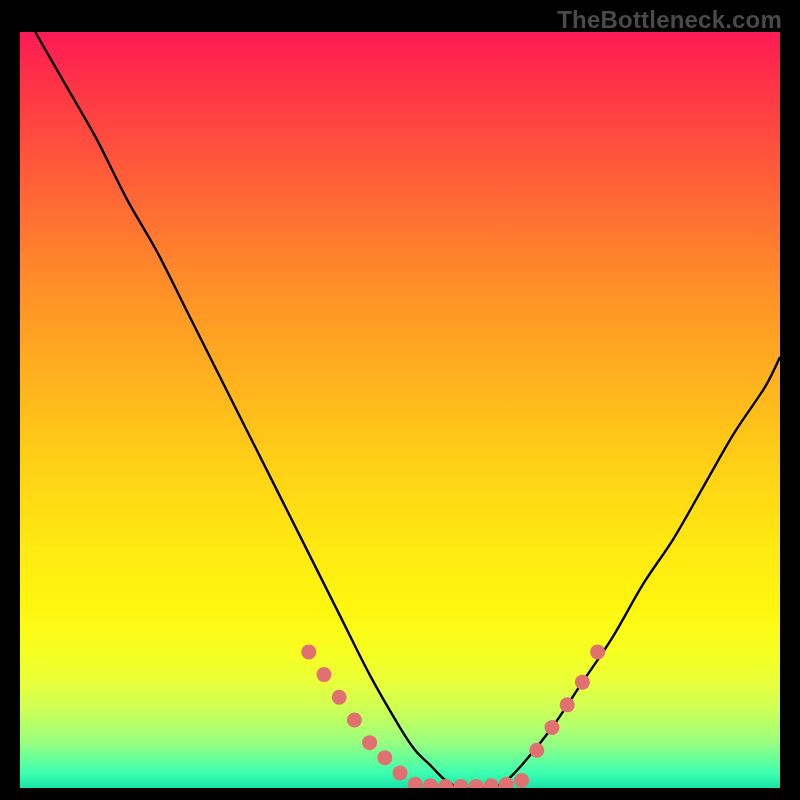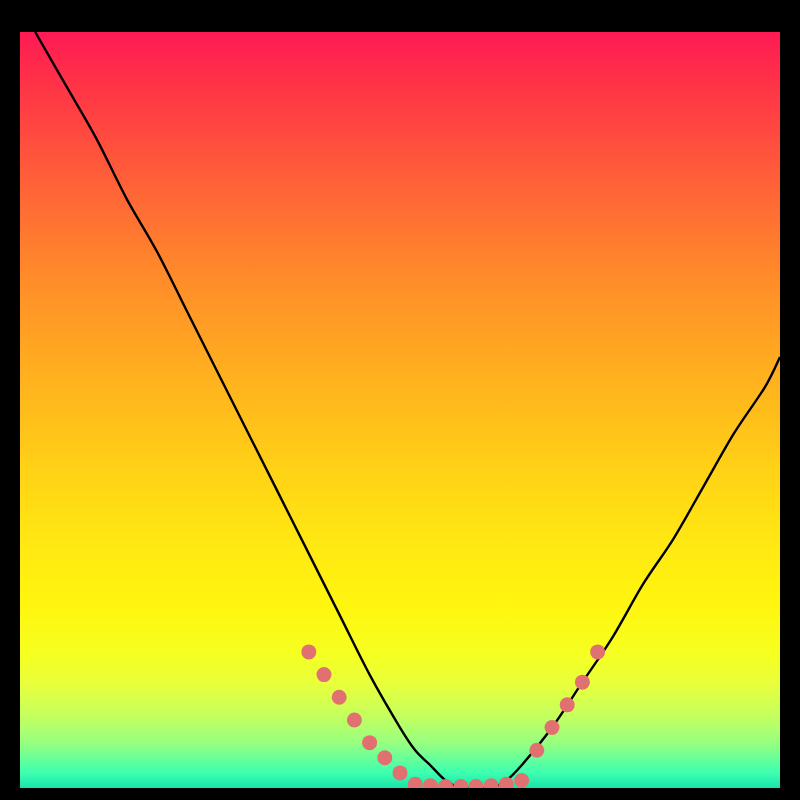--- a/index.html
+++ b/index.html
@@ -59,20 +59,21 @@
     top: 0;
     width: 760px;
     height: 756px;
   }
 </style>
 </head>
 <body>
 
 <div class="frame">
 
+  <div class="watermark">TheBottleneck.com</div>
 
   <div class="plot">
     <svg class="curve" viewBox="0 0 760 756" preserveAspectRatio="none">
 
       <path d="M 15.200000000000001 0 C 20.266666666666666 8.819999999999993, 35.46666666666667 35.27999999999996, 45.6 52.91999999999996 C 55.733333333333334 70.55999999999996, 65.86666666666666 86.94000000000004, 76 105.84000000000003 C 86.13333333333334 124.74000000000002, 96.26666666666668 147.41999999999993, 106.4 166.31999999999994 C 116.53333333333333 185.21999999999994, 126.66666666666666 200.34, 136.79999999999998 219.24 C 146.9333333333333 238.14000000000001, 157.06666666666666 259.55999999999995, 167.2 279.71999999999997 C 177.33333333333331 299.88, 187.46666666666667 320.03999999999996, 197.6 340.2 C 207.73333333333332 360.36, 217.86666666666667 380.52, 228 400.68 C 238.13333333333333 420.84000000000003, 248.2666666666667 441, 258.40000000000003 461.15999999999997 C 268.53333333333336 481.31999999999994, 278.6666666666667 501.47999999999996, 288.8 521.64 C 298.93333333333334 541.8, 309.06666666666666 561.96, 319.2 582.12 C 329.3333333333333 602.28, 339.4666666666667 623.7, 349.6 642.6 C 359.73333333333335 661.5, 372.4 682.92, 380 695.52 C 387.6 708.12, 390.1333333333333 711.9000000000001, 395.2 718.2 C 400.26666666666665 724.5, 405.33333333333337 728.2800000000001, 410.40000000000003 733.32 C 415.4666666666667 738.36, 420.53333333333336 744.6600000000001, 425.6 748.44 C 430.6666666666667 752.22, 435.7333333333333 754.74, 440.79999999999995 756 C 445.8666666666666 757.26, 450.93333333333334 756, 456 756 C 461.06666666666666 756, 466.1333333333333 757.26, 471.2 756 C 476.26666666666665 754.74, 481.33333333333337 752.22, 486.40000000000003 748.44 C 491.4666666666667 744.6600000000001, 494 742.1400000000001, 501.6 733.32 C 509.20000000000005 724.5, 521.8666666666667 709.38, 532 695.52 C 542.1333333333333 681.66, 552.2666666666667 665.28, 562.4 650.16 C 572.5333333333333 635.04, 582.6666666666667 621.18, 592.8000000000001 604.8 C 602.9333333333334 588.42, 613.0666666666666 568.26, 623.1999999999999 551.88 C 633.3333333333333 535.5, 643.4666666666667 522.9, 653.6 506.52 C 663.7333333333333 490.14, 673.8666666666667 471.23999999999995, 684 453.59999999999997 C 694.1333333333333 435.96, 704.2666666666667 417.06, 714.4 400.68 C 724.5333333333333 384.3, 737.1999999999999 367.91999999999996, 744.8 355.32 C 752.4 342.72, 757.4666666666667 330.12, 760 325.08000000000004" fill="none" stroke="#000000" stroke-width="2.4" id="curve-path"></path>
 
       <g id="dots-left">
           <circle cx="288.8" cy="619.9200000000001" r="7.5" fill="#e17070"></circle>
           <circle cx="304" cy="642.6" r="7.5" fill="#e17070"></circle>
           <circle cx="319.2" cy="665.28" r="7.5" fill="#e17070"></circle>

